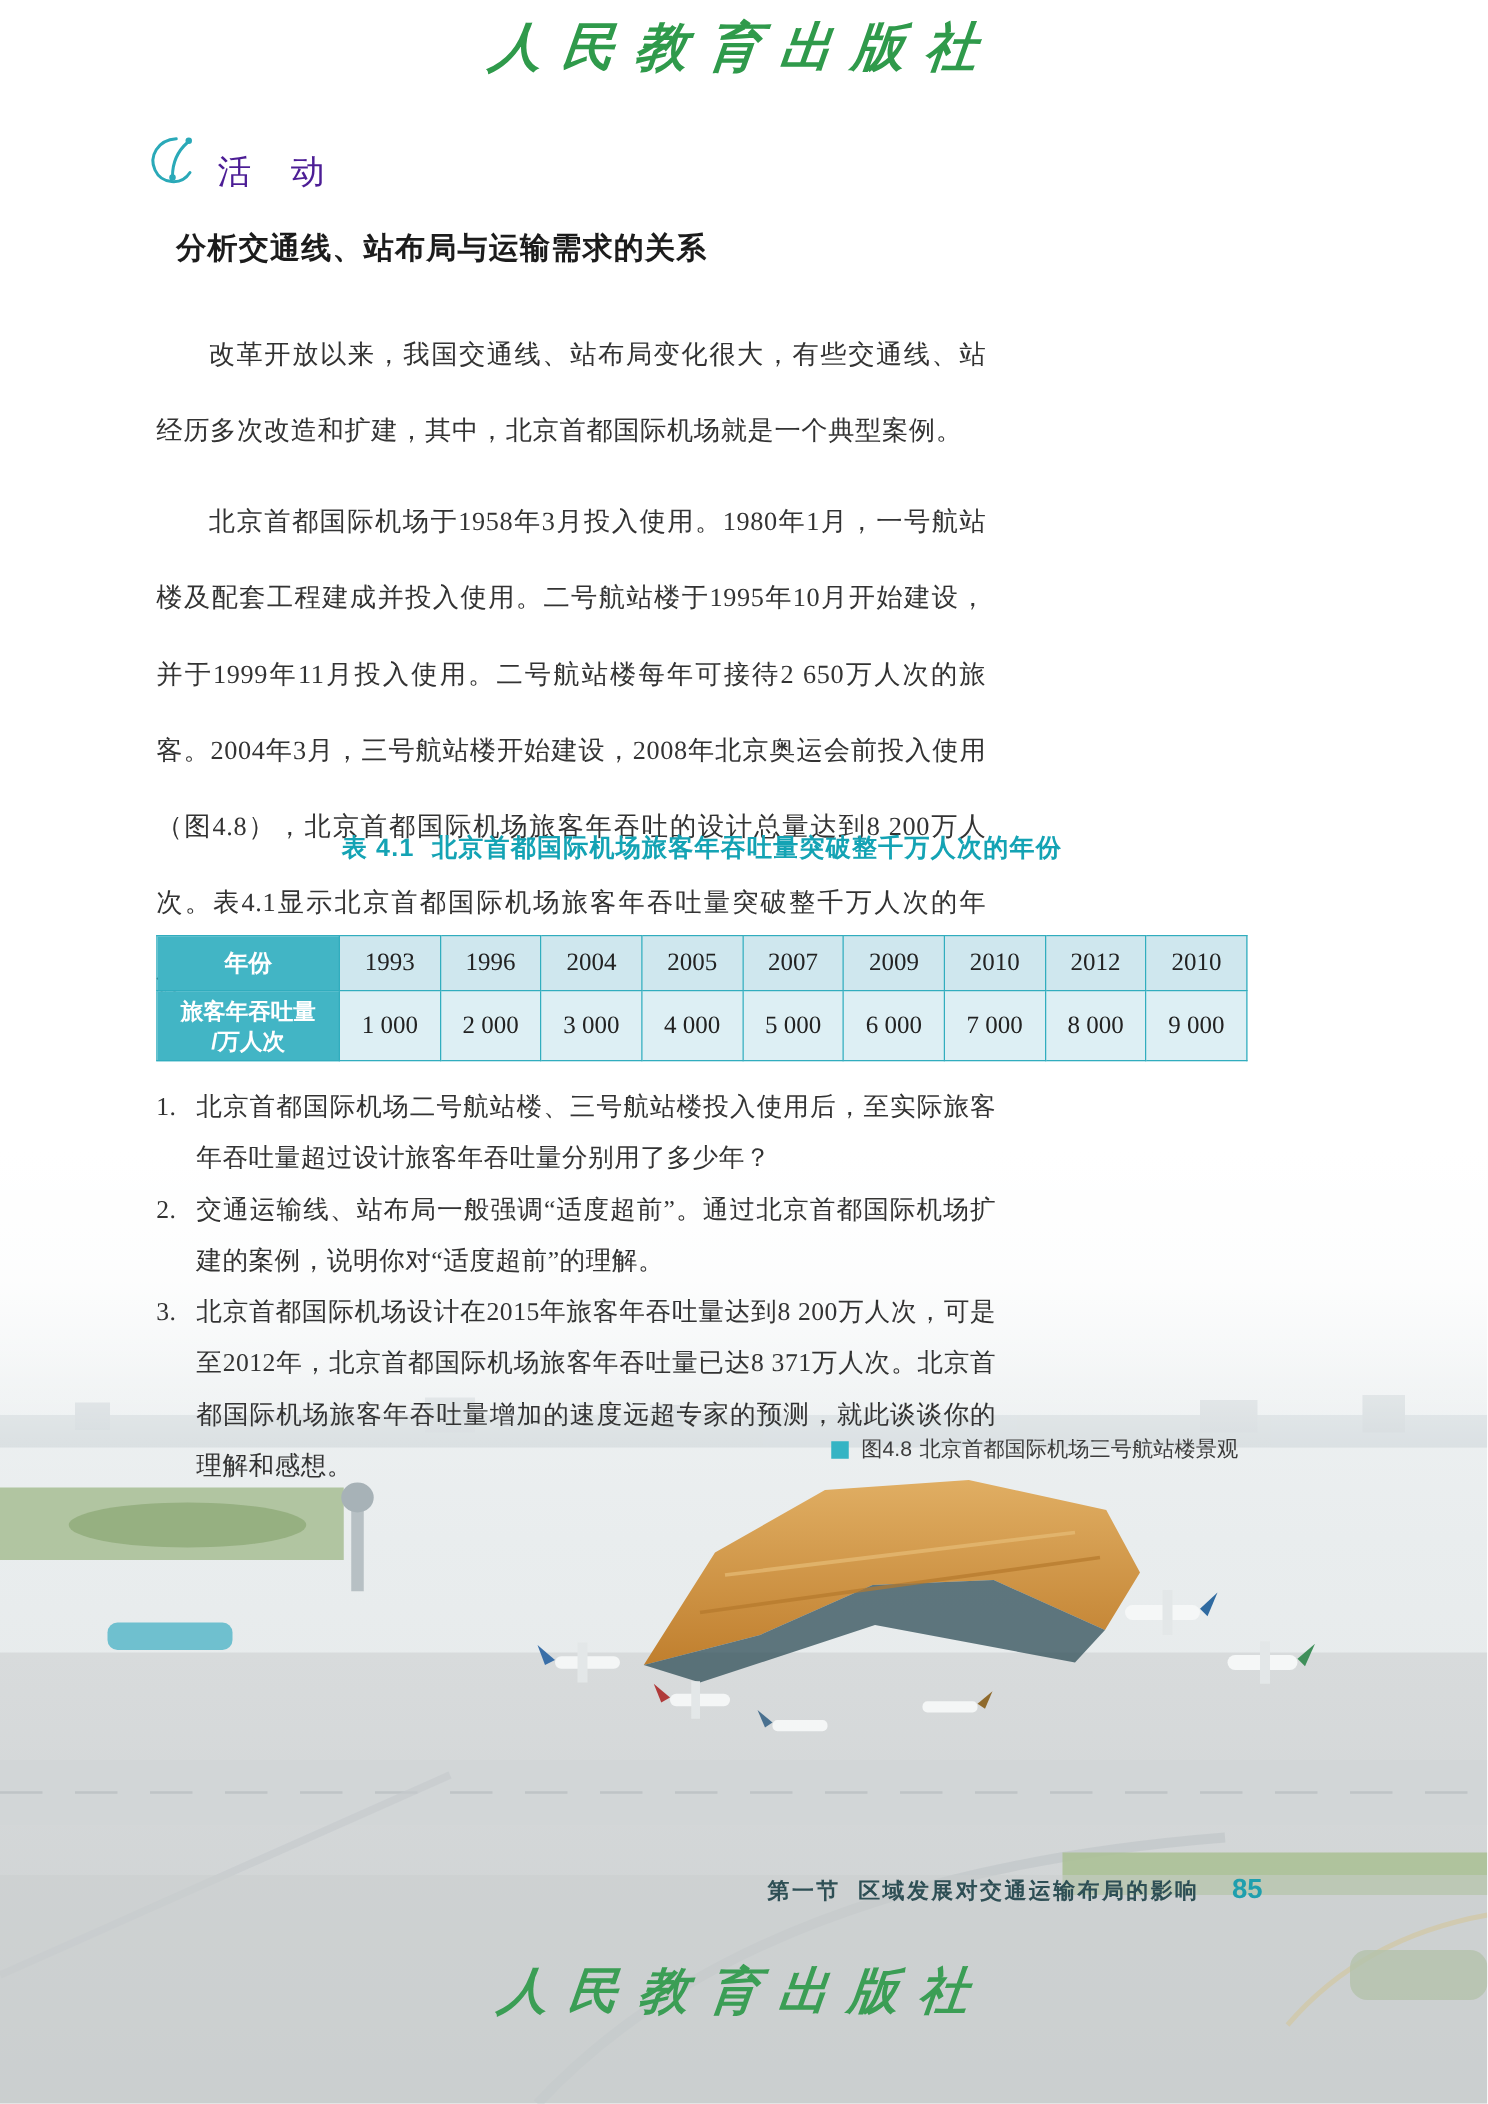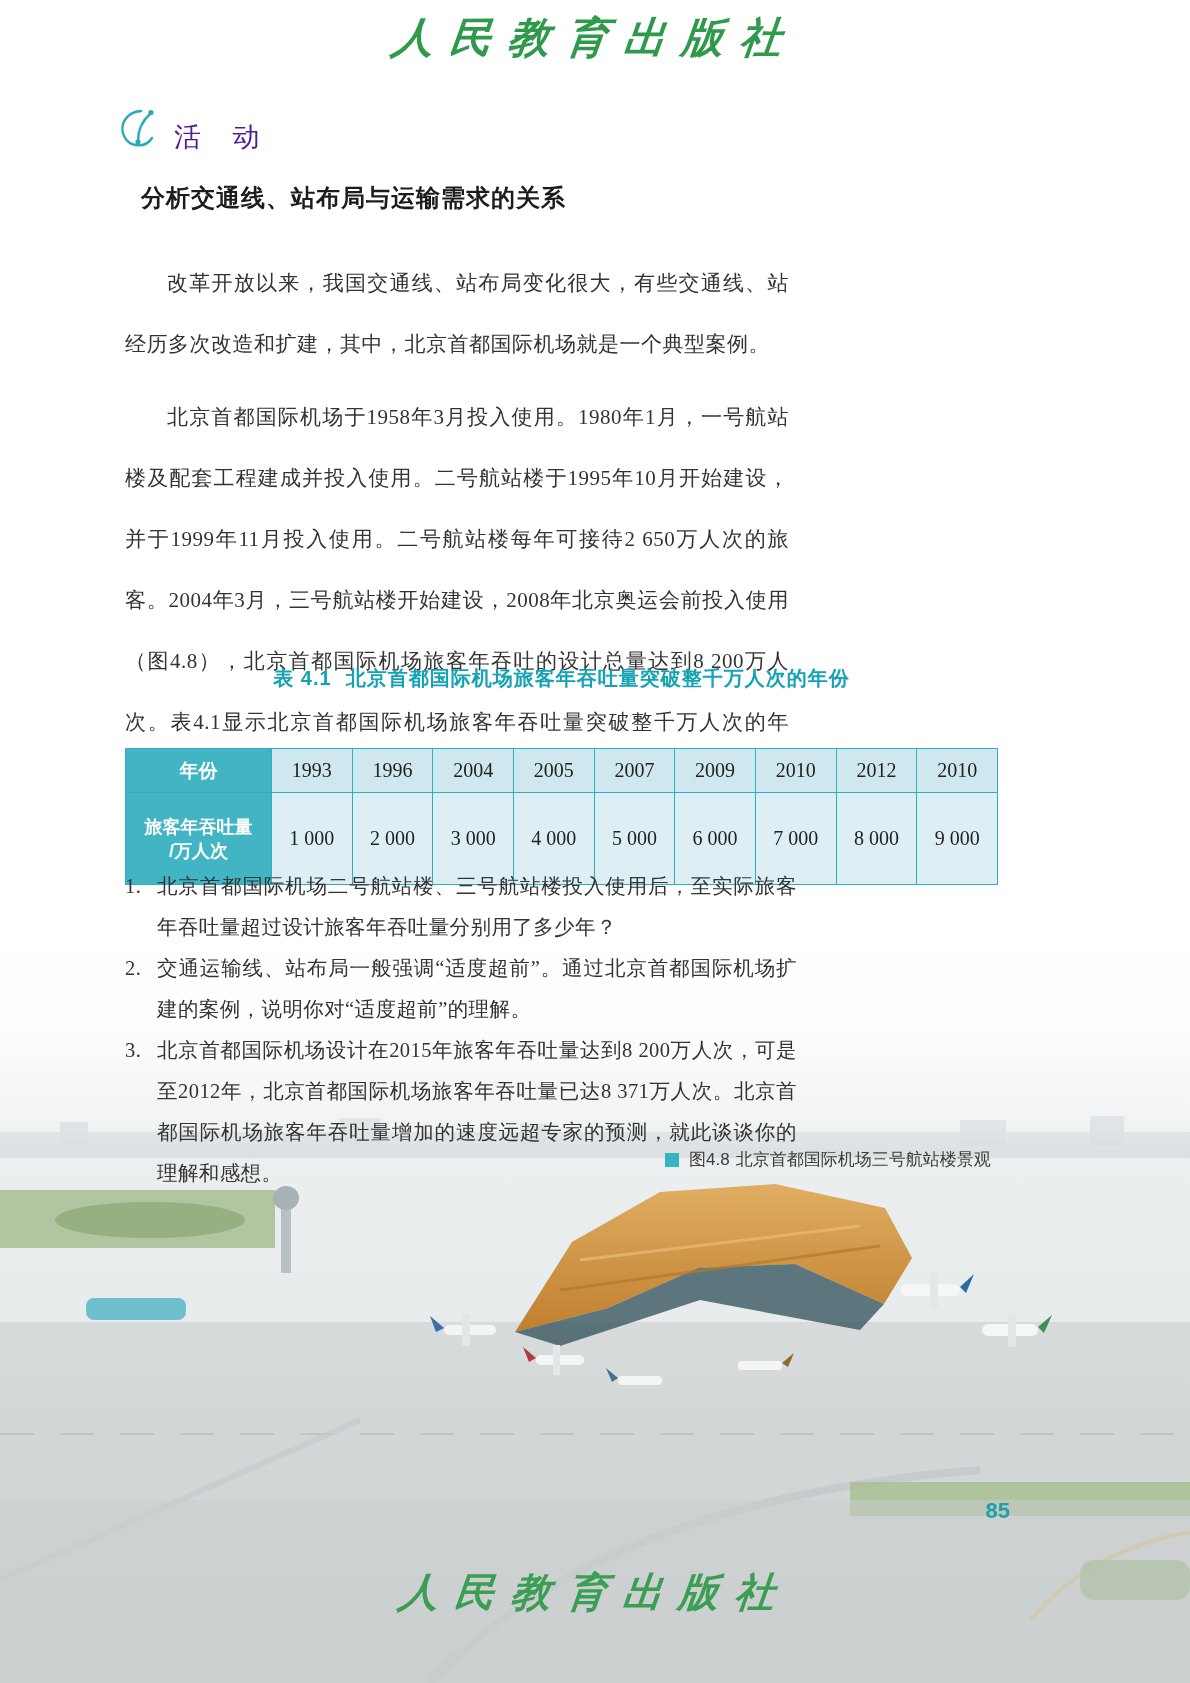--- a/index.html
+++ b/index.html
@@ -72,21 +72,21 @@
   .data-table td {
     border: 1px solid #31adbe;
     text-align: center; vertical-align: middle;
   }
   .data-table .hdr {
     background: #42b5c5; color: #ffffff;
     font-family: "Liberation Sans", sans-serif; font-size: 19px; font-weight: bold;
     width: 146px;
   }
   .data-table .yr  { background: #cfe7ee; height: 44px; color: #222; }
-  .data-table .val { background: #ddeff4; height: 92px; color: #222; }
+  .data-table .val { background: #ddeff4; height: 56px; color: #222; }
   .hdr .sub { display: block; font-size: 18px; font-weight: bold; }
 
   
   .questions {
     position: absolute; left: 125px; top: 866px; width: 672px; z-index: 3;
     font-size: 20.5px; line-height: 41px; color: #333;
   }
   .question { position: relative; padding-left: 32px; text-align: justify; letter-spacing: .4px; }
   .question .qnum { position: absolute; left: 0; top: 0; }
 
@@ -286,18 +286,19 @@
       <span>北京首都国际机场设计在2015年旅客年吞吐量达到8 200万人次，可是至2012年，北京首都国际机场旅客年吞吐量已达8 371万人次。北京首都国际机场旅客年吞吐量增加的速度远超专家的预测，就此谈谈你的理解和感想。</span>
     </div>
   </div>
 
   <div class="fig-caption">
     <span class="cap-square"></span>
     <span><span class="fnum">图4.8</span><span>北京首都国际机场三号航站楼景观</span></span>
   </div>
 
   <div class="footer">
+    <span class="f-text"><span class="f-sec">第一节</span><span>区域发展对交通运输布局的影响</span></span>
     <span class="f-page">85</span>
   </div>
 
   <div class="logo bottom">人民教育出版社</div>
 
 </div>
 
 </body></html>

